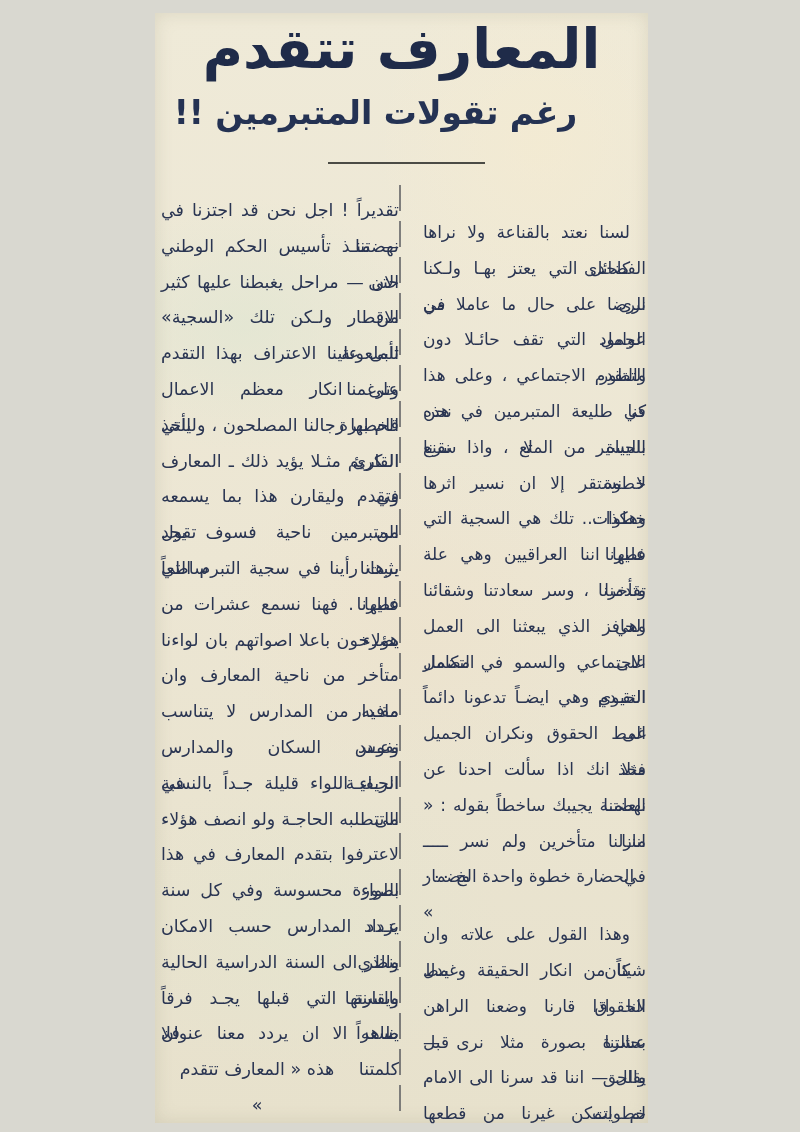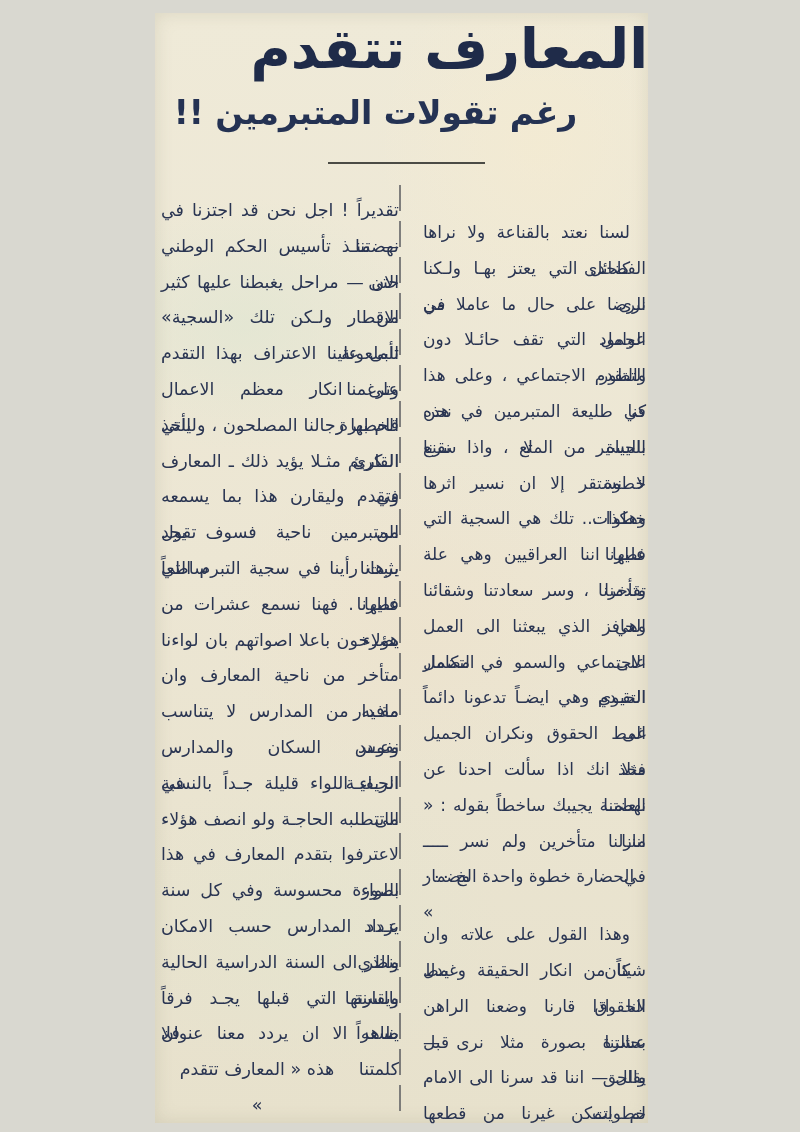--- a/index.html
+++ b/index.html
@@ -18,20 +18,21 @@
       radial-gradient(ellipse 260px 180px at 18% 28%, rgba(213,228,208,0.38), transparent 70%),
       radial-gradient(ellipse 230px 260px at 78% 12%, rgba(248,236,206,0.45), transparent 72%),
       radial-gradient(ellipse 300px 240px at 55% 55%, rgba(240,222,196,0.30), transparent 70%),
       radial-gradient(ellipse 280px 220px at 30% 82%, rgba(222,230,206,0.30), transparent 70%),
       linear-gradient(180deg,#efead8 0%,#ece6d3 50%,#e7e1cc 100%);
     box-shadow: inset 0 0 18px rgba(120,115,90,0.18);
   }
   .headline{
     position:absolute;
     left:0;top:4px;width:100%;
+    text-align:center;
     font-size:55px;
     font-weight:bold;
     color:#1f2b49;
     letter-spacing:1px;
     direction:rtl;
   }
   .subheadline{
     position:absolute;
     left:-26px;top:80px;width:100%;
     text-align:center;

